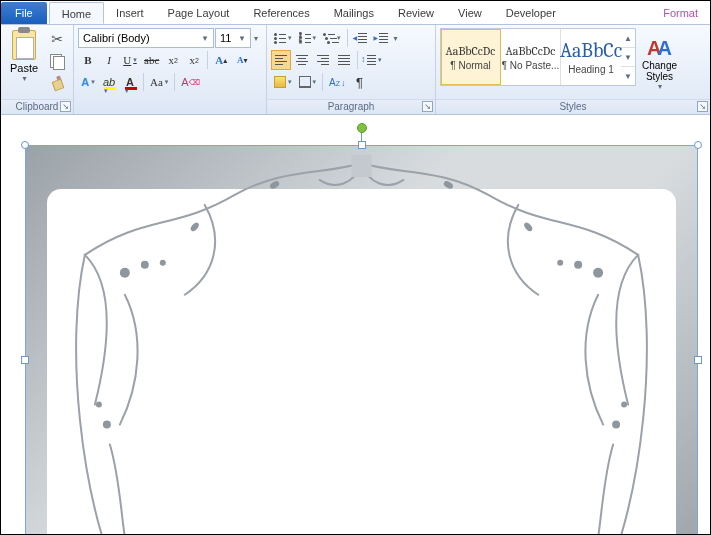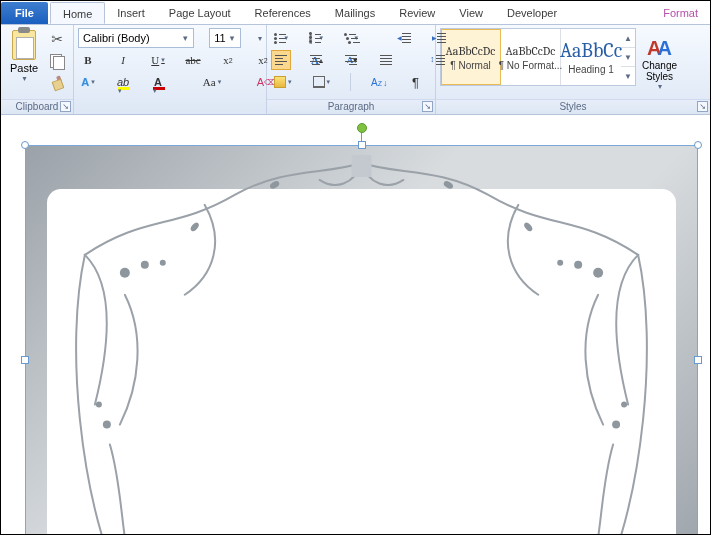--- a/index.html
+++ b/index.html
@@ -1,21 +1,21 @@
 <!DOCTYPE html>
 <html><head>
 <meta charset="utf-8">
 <style>
   * { box-sizing: border-box; margin: 0; padding: 0; font-family: "Segoe UI", Tahoma, sans-serif; }
   body { width: 711px; height: 535px; background: #fff; border: 1px solid #000; overflow: hidden; font-size: 11px; }
 
   
   .tabstrip { display: flex; align-items: flex-end; height: 24px; background: #fff; border-bottom: 1px solid #b6c4db; }
   .tab { height: 22px; line-height: 22px; padding: 0 12px; color: #3b3b3b; cursor: pointer; white-space: nowrap; }
-  .tab.file { background: #1a5fbf; background: linear-gradient(#3e7ecf,#1a5fbf); color: #fff; border-radius: 2px 2px 0 0; margin-right: 2px; padding: 0 14px; font-weight: bold; }
+  .tab.file { background: #1a5fbf; background: linear-gradient(#3e7ecf,#1a5fbf); color: #fff; border-radius: 2px 2px 0 0; margin-right: 2px; padding: 0 14px; }
   .tab.active { background: #f5f9ff; border: 1px solid #b6c4db; border-bottom: 1px solid #f5f9ff; border-radius: 2px 2px 0 0; }
   .tab.context { color: #b550a8; }
 
   
   .ribbon { display: flex; height: 90px; background: linear-gradient(#f6faff,#dde7f5); border-bottom: 1px solid #b6c4db; }
   .group { border-right: 1px solid #c6d2e4; display: flex; flex-direction: column; height: 100%; }
   .group-body { flex: 1; padding: 2px 4px; display: flex; flex-direction: column; }
   .group-label { height: 15px; line-height: 14px; text-align: center; font-size: 10px; color: #5c6b85; background: linear-gradient(#e8eef9,#dce6f4); border-top: 1px solid #d0dcee; position: relative; }
   .launcher { position: absolute; right: 2px; top: 1px; width: 11px; height: 11px; border: 1px solid #91a6c6; background: #f5f9ff; cursor: pointer; }
   .launcher::after { content: "↘"; font-size: 8px; line-height: 9px; color: #5c6b85; display: block; text-align: center; }
@@ -32,21 +32,21 @@
   .copy-icn { width:14px; height:14px; position:relative; }
   .copy-icn::before, .copy-icn::after { content:""; position:absolute; width:10px; height:12px; border:1px solid #888; background:#fff; }
   .copy-icn::before { top:0; left:0; }
   .copy-icn::after { top:2px; left:3px; }
   .brush-icn { width:14px; height:14px; position:relative; }
   .brush-icn::before { content:""; position:absolute; top:0; left:7px; width:4px; height:6px; background:#b88; border-radius:1px 1px 0 0; transform:rotate(-20deg); }
   .brush-icn::after { content:""; position:absolute; top:4px; left:3px; width:8px; height:8px; background:#e8d090; border:1px solid #c0a050; border-radius:1px; transform:rotate(-20deg); }
 
   
   .font .group-body { width: 192px; }
-  .row { display: flex; align-items: center; gap: 15px; height: 22px; }
+  .row { display: flex; align-items: center; gap: 1px; height: 22px; }
   .combo { height: 20px; border: 1px solid #a9bdd9; background: #fff; display: flex; align-items: center; padding: 0 2px 0 4px; cursor: pointer; }
   .combo .dd { width: 12px; text-align: center; color: #5b6b85; font-size: 9px; }
   .font-combo { width: 136px; }
   .size-combo { width: 36px; }
   .ico-btn { min-width: 20px; height: 20px; padding: 0 2px; border: 1px solid transparent; display: inline-flex; align-items: center; justify-content: center; cursor: pointer; font-family: "Times New Roman", serif; color: #333; }
   .ico-btn.dd::after { content:"▾"; font-size:7px; margin-left:2px; color:#5b6b85; }
   .sep { width: 1px; height: 18px; background: #c5d1e3; margin: 0 2px; }
   .blue-A { color:#2a6fd6; font-weight:bold; font-family:"Times New Roman",serif; }
   .mini { font-size:9px; }
   .sup { font-size:11px; position:relative; }
@@ -286,21 +286,21 @@
 
   <div class="group styles" style="flex:1;border-right:none">
     <div class="group-body">
       <div class="gallery">
         <div class="style-item sel">
           <span class="style-prev">AaBbCcDc</span>
           <span class="style-name">¶ Normal</span>
         </div>
         <div class="style-item">
           <span class="style-prev">AaBbCcDc</span>
-          <span class="style-name">¶ No Format...</span>
+          <span class="style-name">¶ No Paste...</span>
         </div>
         <div class="style-item" style="border-right:none">
           <span class="style-prev h">AaBbCc</span>
           <span class="style-name">Heading 1</span>
         </div>
         <div class="gallery-more">
           <div>▲</div>
           <div>▼</div>
           <div>▼</div>
         </div>

